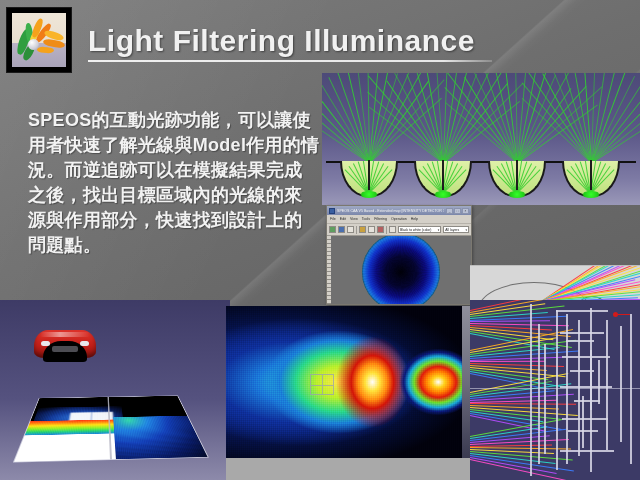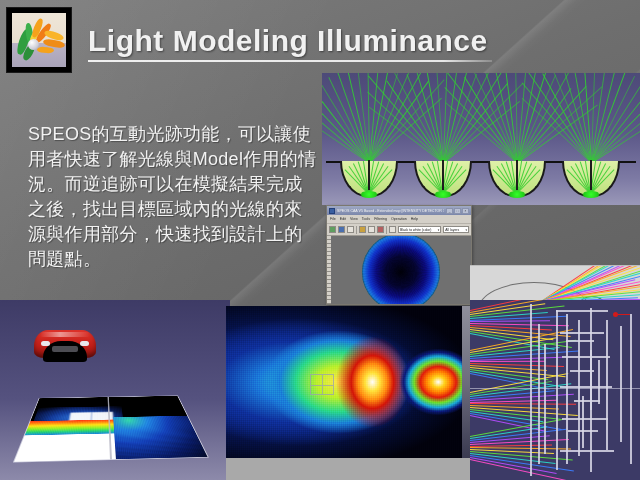--- a/index.html
+++ b/index.html
@@ -55,22 +55,22 @@
     background:linear-gradient(90deg,#f0f0f0 0%,#e7e7e7 88%,rgba(231,231,231,.25) 100%);
   }
 
   
   .subtitle{
     position:absolute;left:30px;top:86px;
     font-size:15px;font-weight:bold;color:#f4a6c0;letter-spacing:1px;
     text-shadow:1px 1px 1px rgba(0,0,0,.35);white-space:nowrap;
   }
   .body-text{
-    position:absolute;left:28px;top:122px;width:292px;
-    font-size:18px;line-height:25px;color:#f2f2f2;font-weight:normal;
+    position:absolute;left:28px;top:108px;width:292px;
+    font-size:18px;line-height:25px;color:#f2f2f2;font-weight:bold;
     text-shadow:1px 1px 1px rgba(0,0,0,.35);
     letter-spacing:.3px;
   }
 
   
   .raytrace{
     position:absolute;left:322px;top:73px;width:318px;height:132px;overflow:hidden;
     background:linear-gradient(180deg,#4d4a78 0%,#5b5788 45%,#7d7aa4 80%,#9a98b8 100%);
   }
   .rt-ground{position:absolute;left:4px;top:88px;width:310px;height:2px;background:#111;}
@@ -293,21 +293,21 @@
       <span class="lg y1"></span>
       <span class="lg o1"></span>
         <span class="lg o2"></span>
         <span class="lg o3"></span>
       <span class="lg o4"></span>
         <span class="lg o5"></span>
       <span class="lg ball"></span>
     </div>
   </div>
 
-  <div class="title">Light Modeling Illuminance</div>
+  <div class="title">Light Filtering Illuminance</div>
   <div class="title-rule"></div>
 
   <div class="body-text">SPEOS的互動光跡功能，可以讓使用者快速了解光線與Model作用的情況。而逆追跡可以在模擬結果完成之後，找出目標區域內的光線的來源與作用部分，快速找到設計上的問題點。</div>
 
   <div class="raytrace">
     <div class="rt-ground"></div>
     <div id="rt-rays">
         <i class="ray" style="left:47px;top:-2px;height:92px;transform:rotate(-56.0deg);background:#33cc33;opacity:0.55"></i>
         <i class="ray" style="left:47px;top:-13px;height:103px;transform:rotate(-49.9deg);background:#33cc33;opacity:0.67"></i>
         <i class="ray" style="left:47px;top:-24px;height:114px;transform:rotate(-43.8deg);background:#33cc33;opacity:0.79"></i>

